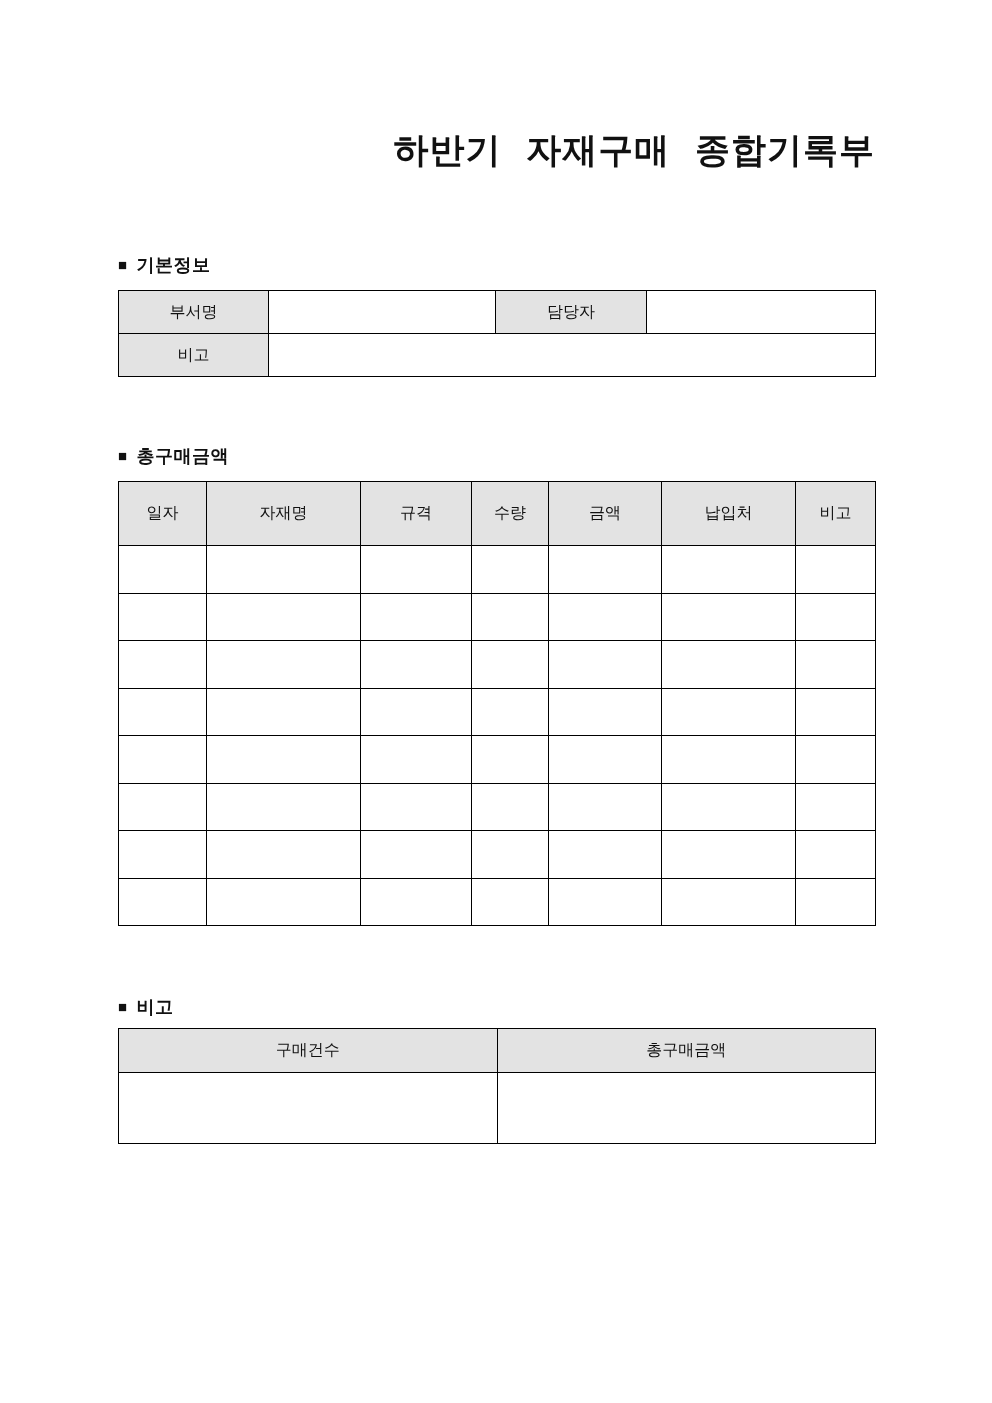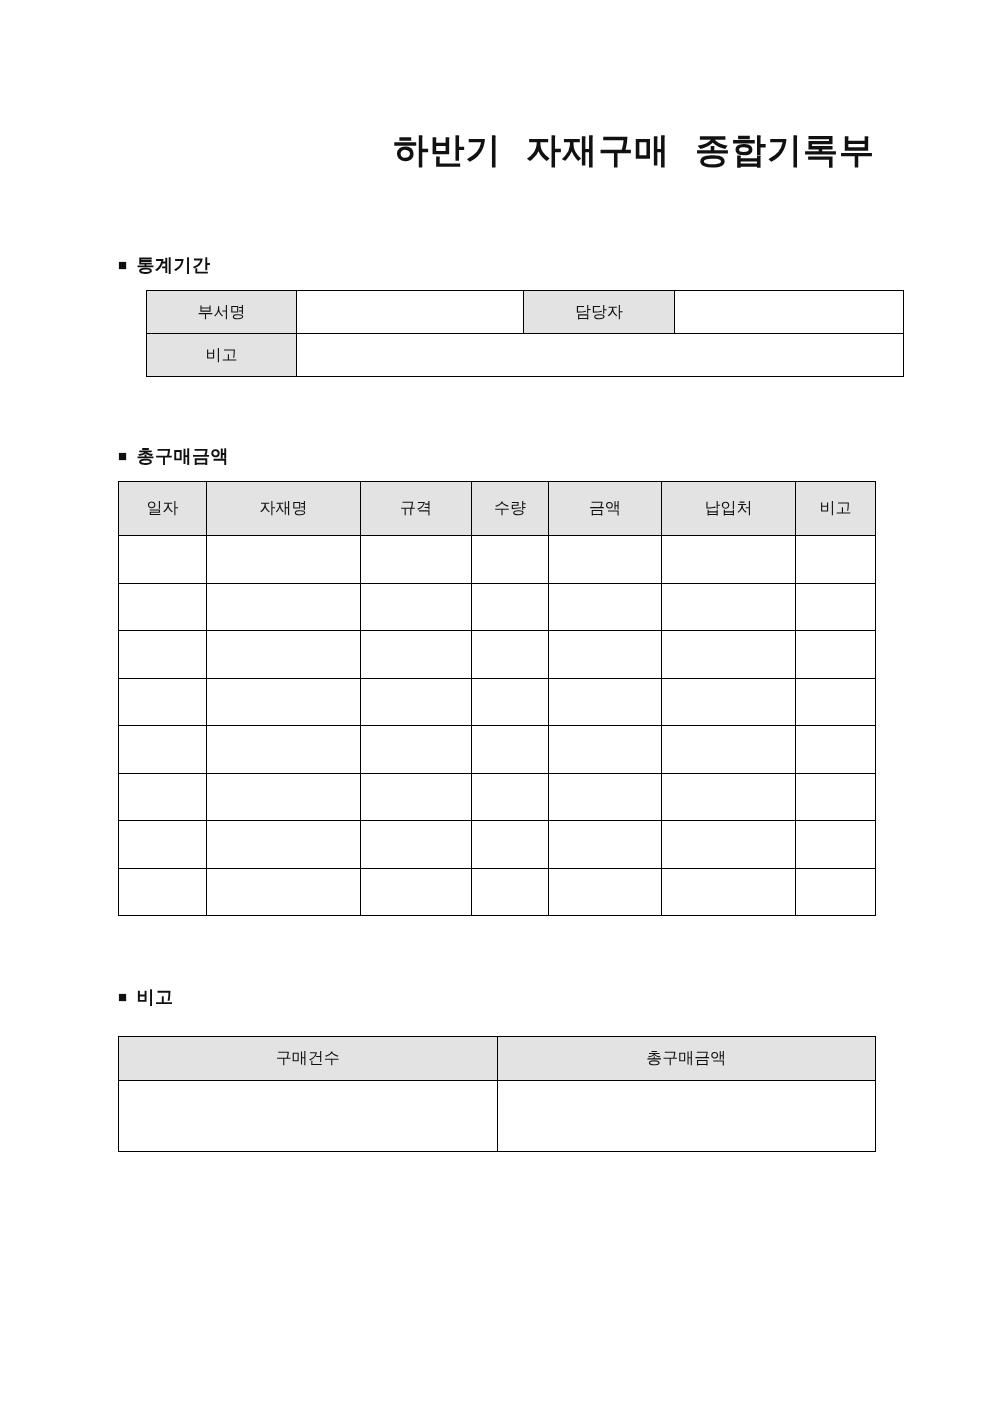--- a/index.html
+++ b/index.html
@@ -57,42 +57,42 @@
     text-align: center;
     vertical-align: middle;
     padding: 0;
     overflow: hidden;
   }
   .label-cell, thead th {
     background: #e3e3e3;
   }
   .value-cell { background: #ffffff; }
 
-  .info-table    { margin-top: 13px; margin-left: 28px; }
+  .info-table    { margin-top: 13px; }
   .info-table tr { height: 43px; }
 
   .purchase-table { margin-top: 13px; }
-  .purchase-table thead tr { height: 54px; }
+  .purchase-table thead tr { height: 64px; }
   .purchase-table tbody tr { height: 47.5px; }
 
-  .summary-table { margin-top: 27px; }
+  .summary-table { margin-top: 9px; }
   .summary-table thead tr { height: 44px; }
   .summary-table tbody tr { height: 71px; }
 </style>
 </head>
 <body>
 
 <div class="page">
   <div class="content">
 
     <h1 class="doc-title">하반기 자재구매 종합기록부</h1>
 
     <div class="section-header sec-basic">
       <span class="marker">■</span>
-      <span>통계기간</span>
+      <span>기본정보</span>
     </div>
 
     <table class="info-table">
       <colgroup>
         <col style="width:150px">
           <col style="width:227px">
           <col style="width:151px">
           <col style="width:229px">
       </colgroup>
       <tbody>

